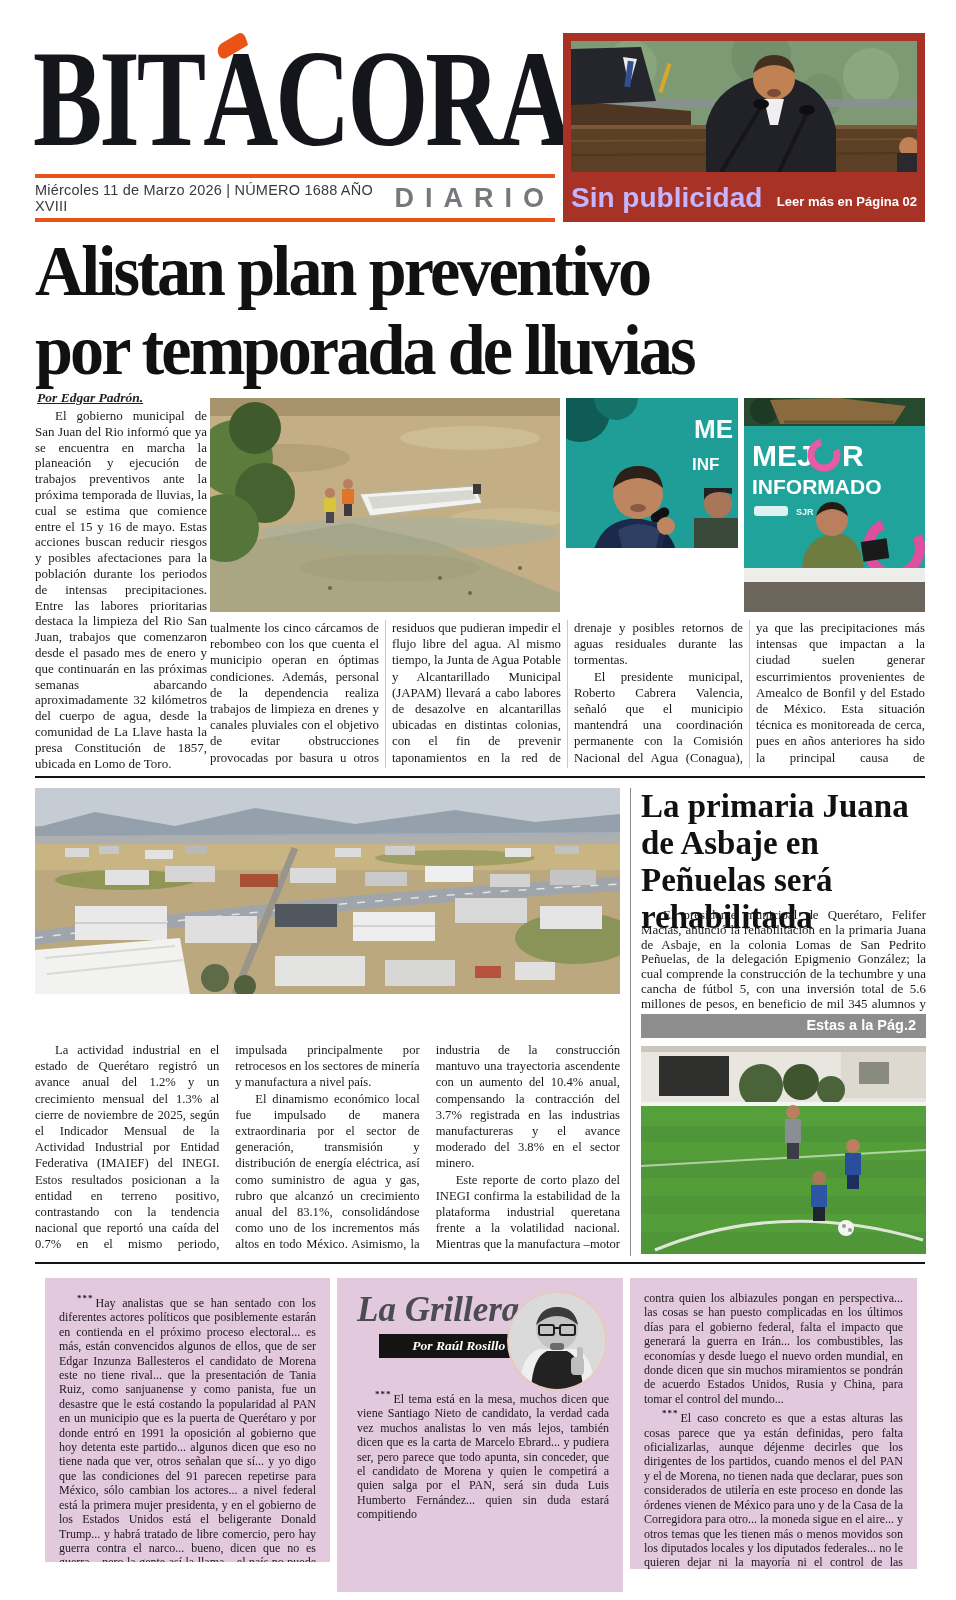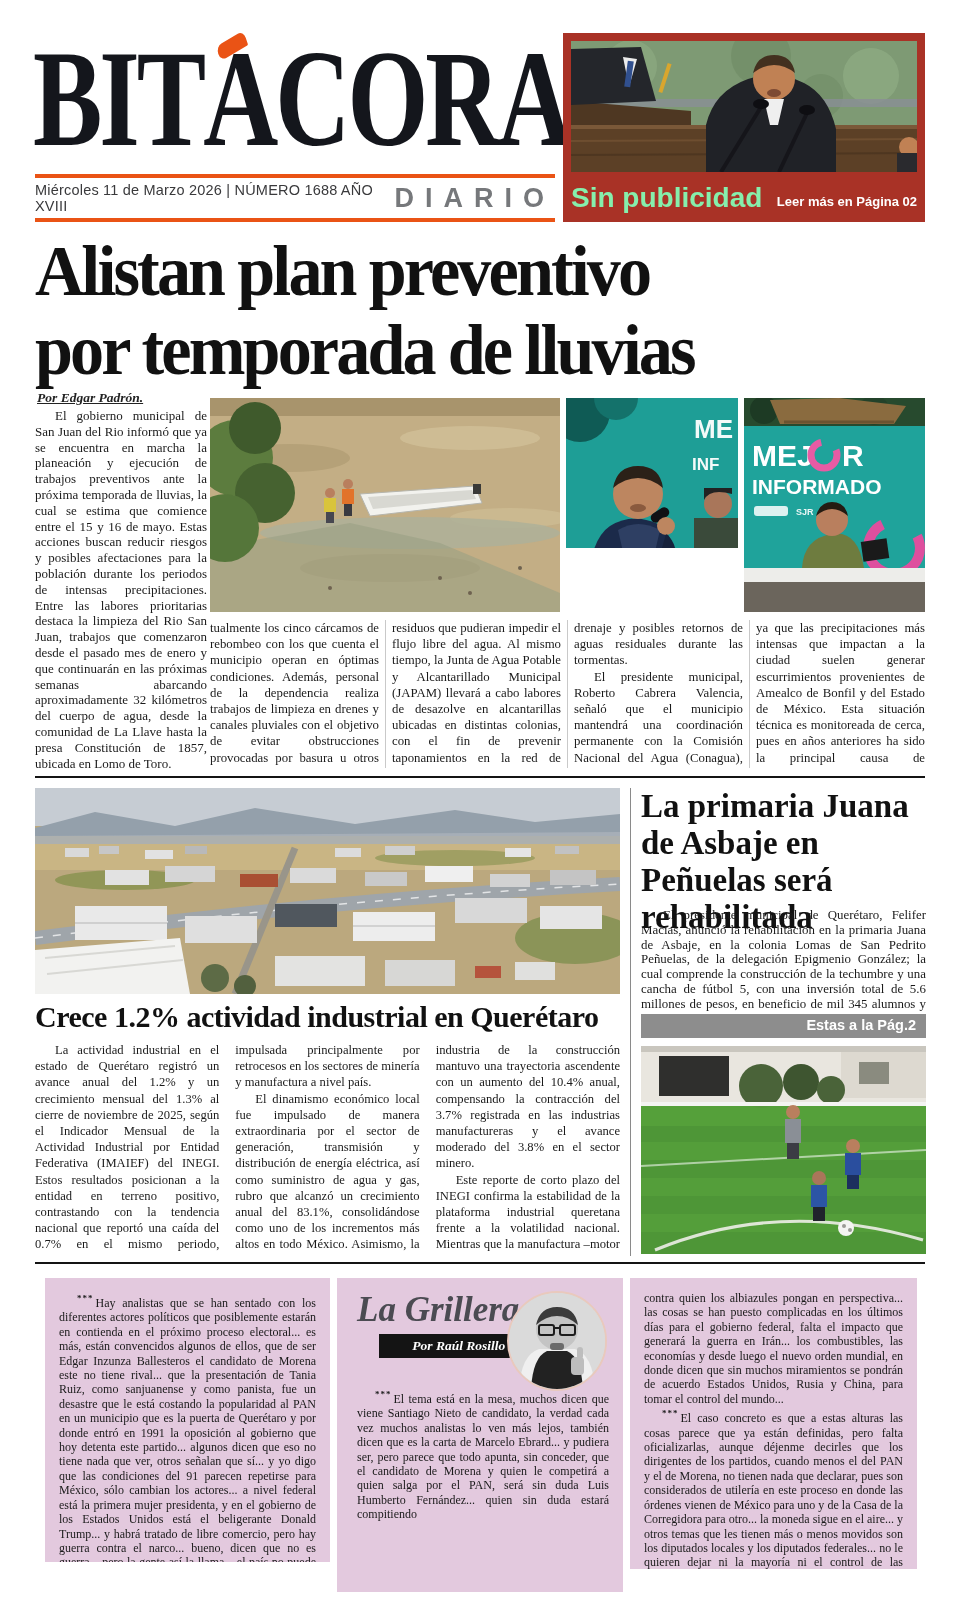--- a/index.html
+++ b/index.html
@@ -11,21 +11,21 @@
         line-height:104px;transform:scaleY(1.32);transform-origin:top left;white-space:nowrap;color:#14161c;}
   .logo .aw{position:relative;display:inline-block;}
   .logo .aw i{position:absolute;left:14px;top:6px;width:30px;height:12px;background:#ea5315;
         border-radius:12px 12px 2px 12px;transform:rotate(-24deg);}
   .rule-orange{background:#ea5315;height:4px;}
   .dateline{font-family:"Liberation Sans",sans-serif;font-size:14.5px;color:#3a3a3c;letter-spacing:.2px;}
   .edition{font-family:"Liberation Sans",sans-serif;font-weight:700;font-size:27px;color:#76787b;letter-spacing:11px;}
   
   .adbox{background:#a93226;padding:8px;box-sizing:border-box;}
   .adbar{display:flex;justify-content:space-between;align-items:flex-end;height:46px;}
-  .adhead{font-family:"Liberation Sans",sans-serif;font-weight:700;font-size:28px;color:#86efac;line-height:40px;}
+  .adhead{font-family:"Liberation Sans",sans-serif;font-weight:700;font-size:28px;color:#c4b5fd;line-height:40px;}
   .admore{font-family:"Liberation Sans",sans-serif;font-weight:700;font-size:13px;color:#ffffff;margin-bottom:9px;}
   
   .h-main{font-weight:700;font-size:71px;line-height:79px;letter-spacing:-3px;color:#111;
           transform:scaleX(.96);transform-origin:left top;white-space:nowrap;}
   .byline{font-style:italic;font-weight:700;font-size:13.5px;text-decoration:underline;color:#222;}
   .body{font-size:12.8px;line-height:15.8px;text-align:justify;}
   .body p{margin:0;text-indent:20px;}
   .body p.noind{text-indent:0;}
   .cols4{column-count:4;column-gap:13px;column-rule:1px solid #c9c9c9;height:148px;overflow:hidden;}
   .cols3{column-count:3;column-gap:16px;height:222px;overflow:hidden;font-size:12.6px;line-height:16.2px;}
@@ -235,21 +235,20 @@
       <line x1="12" y1="186" x2="148" y2="172" stroke="#d8d8d4" stroke-width="2"></line>
       <circle cx="180" cy="190" r="14" fill="#5d6b46"></circle>
         <circle cx="210" cy="198" r="11" fill="#52603e"></circle>
       <rect x="240" y="168" width="90" height="30" fill="#e3e3e1"></rect>
         <rect x="350" y="172" width="70" height="26" fill="#d7d7d5"></rect>
       <rect x="440" y="178" width="26" height="12" fill="#b5533c"></rect>
         <rect x="480" y="174" width="40" height="18" fill="#e0e0de"></rect>
     </svg>
   </div>
 
-  <div class="abs h-sec" style="left:35px;top:1000px;width:585px;font-size:30px;letter-spacing:-.5px;">Crece 1.2% actividad industrial en Querétaro</div>
   <div class="abs body cols3" style="left:35px;top:1042px;width:585px;">
     <p>La actividad industrial en el estado de Querétaro registró un avance anual del 1.2% y un crecimiento mensual del 1.3% al cierre de noviembre de 2025, según el Indicador Mensual de la Actividad Industrial por Entidad Federativa (IMAIEF) del INEGI. Estos resultados posicionan a la entidad en terreno positivo, contrastando con la tendencia nacional que reportó una caída del 0.7% en el mismo periodo, impulsada principalmente por retrocesos en los sectores de minería y manufactura a nivel país.</p>
     <p>El dinamismo económico local fue impulsado de manera extraordinaria por el sector de generación, transmisión y distribución de energía eléctrica, así como suministro de agua y gas, rubro que alcanzó un crecimiento anual del 83.1%, consolidándose como uno de los incrementos más altos en todo México. Asimismo, la industria de la construcción mantuvo una trayectoria ascendente con un aumento del 10.4% anual, compensando la contracción del 3.7% registrada en las industrias manufactureras y el avance moderado del 3.8% en el sector minero.</p>
     <p>Este reporte de corto plazo del INEGI confirma la estabilidad de la plataforma industrial queretana frente a la volatilidad nacional. Mientras que la manufactura –motor tradicional de la región– enfrenta variaciones negativas, el despunte en infraestructura energética y obra civil sostiene el indicador general, sirviendo como referente para la planeación económica y la atracción de inversiones en sectores estratégicos de servicios básicos y construcción especializada.</p>
   </div>
 
   <div class="abs vrule" style="left:630px;top:788px;height:468px;"></div>
 
   <div class="abs h-sec" style="left:641px;top:788px;width:285px;font-size:33px;line-height:37px;">La primaria Juana de Asbaje en Peñuelas será rehabilitada</div>
   <div class="abs body" style="left:641px;top:908px;width:285px;font-size:12.9px;line-height:14.8px;">

